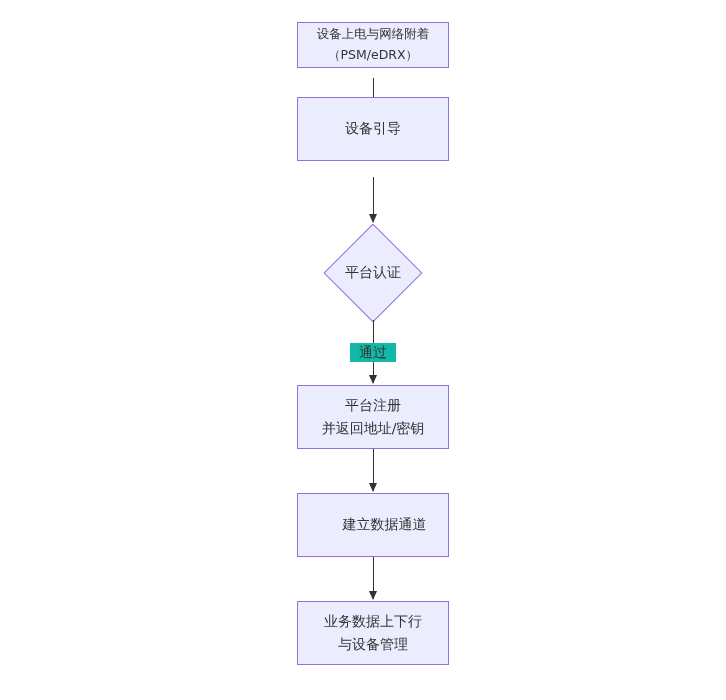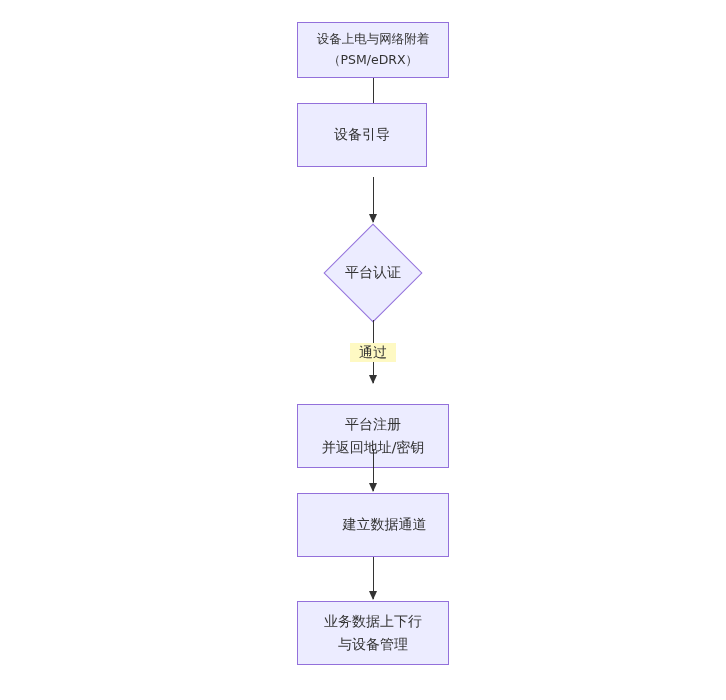--- a/index.html
+++ b/index.html
@@ -67,61 +67,61 @@
     bottom: -1px;
     width: 0;
     height: 0;
     border-left: 4px solid transparent;
     border-right: 4px solid transparent;
     border-top: 9px solid #333333;
   }
   .edge-label {
     position: absolute;
     transform: translateX(-50%);
-    background: #fef9c3;
+    background: #14b8a6;
     color: #333333;
     font-size: 14px;
     line-height: 1.2;
     padding: 1px 9px;
     white-space: nowrap;
   }
 </style>
 </head>
 <body>
 
 <div class="canvas">
 
-  <div class="node small-text" style="left:297px; top:22px; width:152px; height:56px;">
+  <div class="node small-text" style="left:297px; top:22px; width:152px; height:46px;">
     <div class="node-line">设备上电与网络附着</div>
     <div class="node-line">（PSM/eDRX）</div>
   </div>
 
   <div class="edge" style="left:373px; top:78px; height:33px;">
     <div class="arrowhead"></div>
   </div>
 
-  <div class="node" style="left:297px; top:103px; width:130px; height:64px;">
+  <div class="node" style="left:297px; top:97px; width:152px; height:64px;">
     <div class="node-line">设备引导</div>
   </div>
 
   <div class="edge" style="left:373px; top:177px; height:45px;">
     <div class="arrowhead"></div>
   </div>
 
   <div class="diamond-wrap" style="left:323px; top:225px; width:100px; height:95px;">
     <div class="diamond-bg" style="width:68px; height:68px;"></div>
     <div class="diamond-text">平台认证</div>
   </div>
 
   <div class="edge" style="left:373px; top:320px; height:63px;">
     <div class="arrowhead"></div>
   </div>
   <div class="edge-label" style="left:373px; top:343px;">通过</div>
 
-  <div class="node" style="left:297px; top:404px; width:152px; height:64px;">
+  <div class="node" style="left:297px; top:385px; width:152px; height:64px;">
     <div class="node-line">平台注册</div>
     <div class="node-line">并返回地址/密钥</div>
   </div>
 
   <div class="edge" style="left:373px; top:449px; height:42px;">
     <div class="arrowhead"></div>
   </div>
 
   <div class="node" style="left:297px; top:493px; width:152px; height:64px;padding-left:23px;">
     <div class="node-line">建立数据通道</div>

